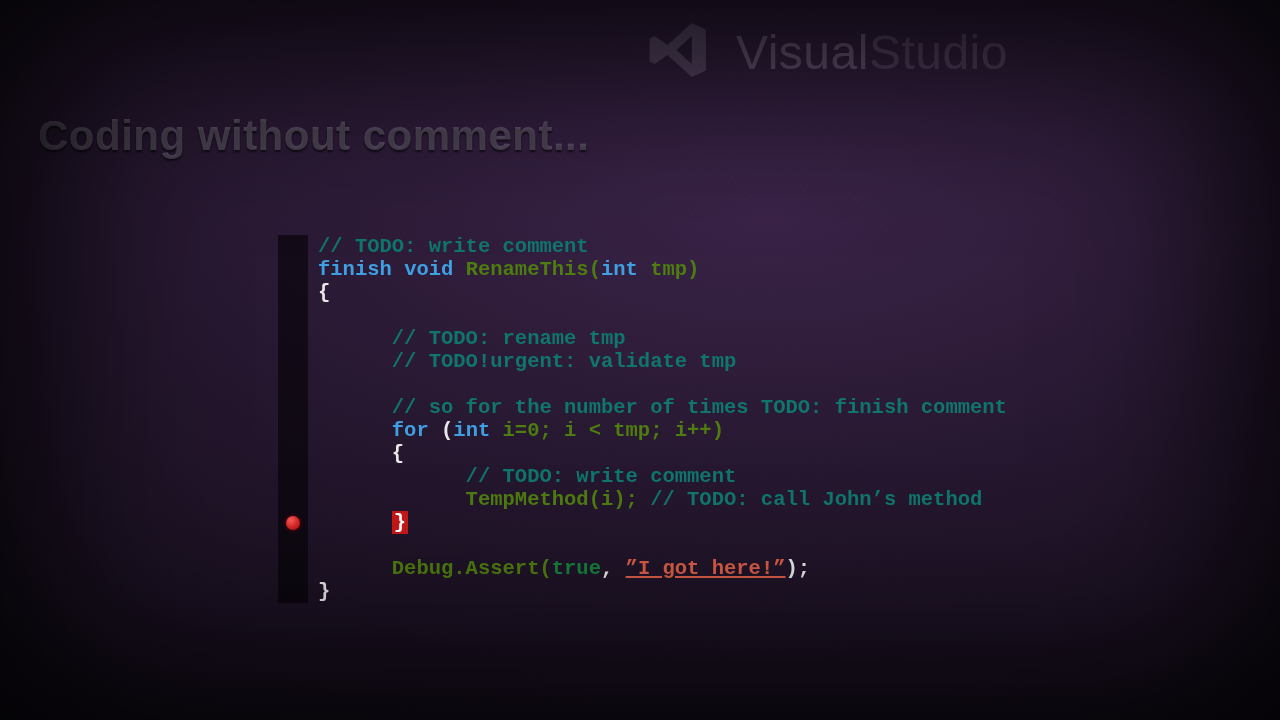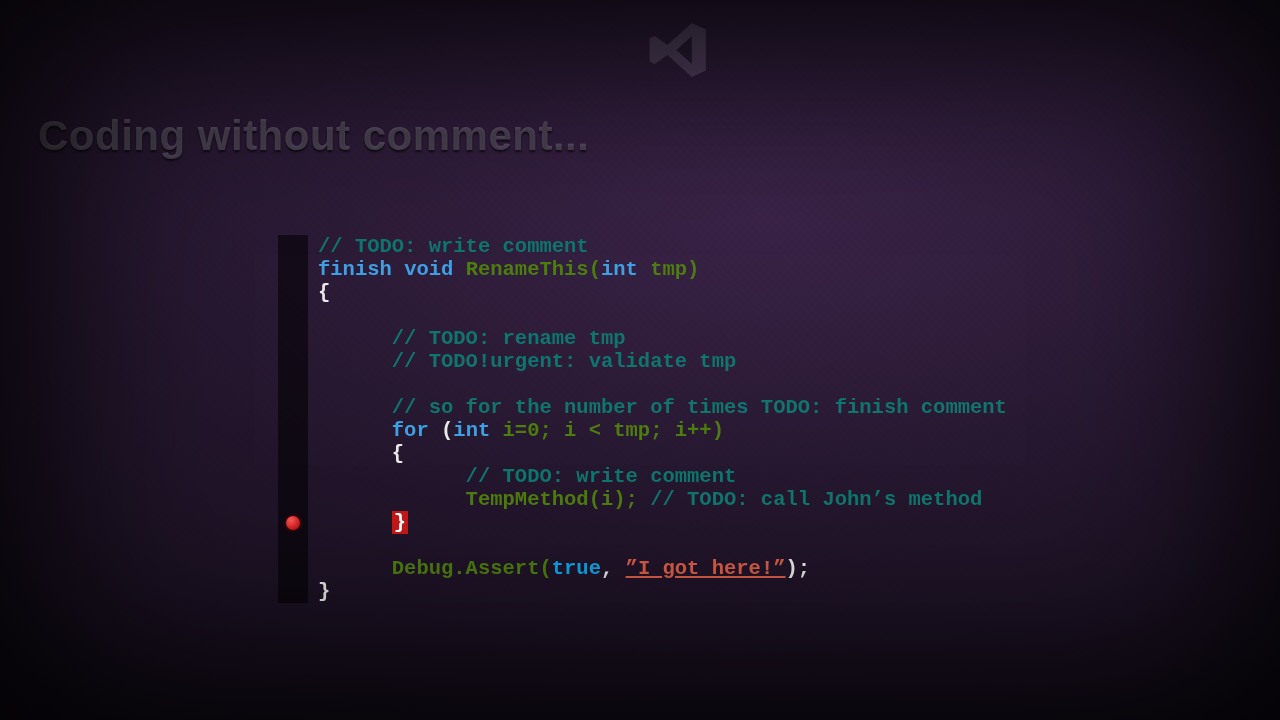--- a/index.html
+++ b/index.html
@@ -81,32 +81,35 @@
     white-space: pre;
     padding-left: 10px;
     color: #e6e6e6;
   }
   .c-comment { color: #0f766e; }
   .c-kw      { color: #3f9fe3; }
   .c-type    { color: #3f9fe3; text-align: center; }
   .c-ident   { color: #4d7c0f; }
   .c-punct   { color: #e8e8e8; }
   .c-str     { color: #d85d47; text-decoration: underline; }
-  .c-bool    { color: #0ea5e9; }
+  .c-bool    { color: #15803d; }
   .bp-hit    { background: #c61818; padding: 0 2px; color: #fff; }
 </style>
 </head>
 <body>
 
 <div class="brand">
   <span>
     <svg viewBox="0 0 100 100">
       <polygon points="70,8 92,18 92,82 70,92 32,58 12,72 4,68 4,32 12,28 32,42" fill="rgba(180,170,195,0.45)"></polygon>
       <polygon points="70,28 70,72 46,50" fill="rgba(30,20,40,0.9)"></polygon>
     </svg>
+  </span>
+  <span class="brand-text">
+    <span>Visual</span><span class="light">Studio</span>
   </span>
 </div>
 
 <div class="tagline">Coding without comment...</div>
 
 <div class="code-wrap">
   <div class="gutter">
     <div class="breakpoint" id="bp" style="top: 281px;"></div>
   </div>
 <pre class="code"><span class="c-comment">// TODO: write comment</span>

